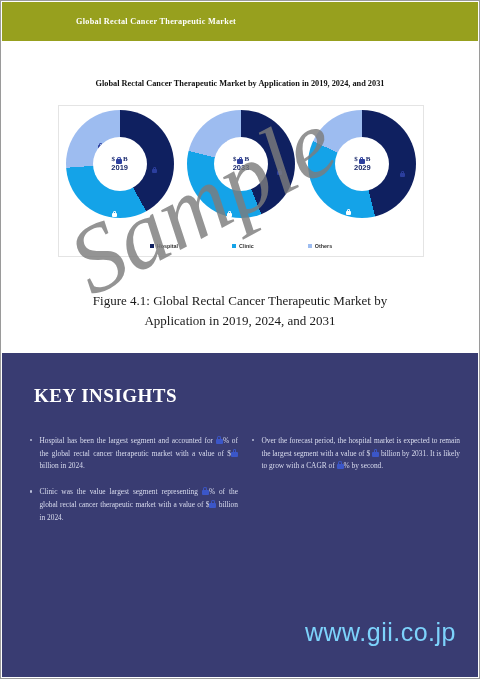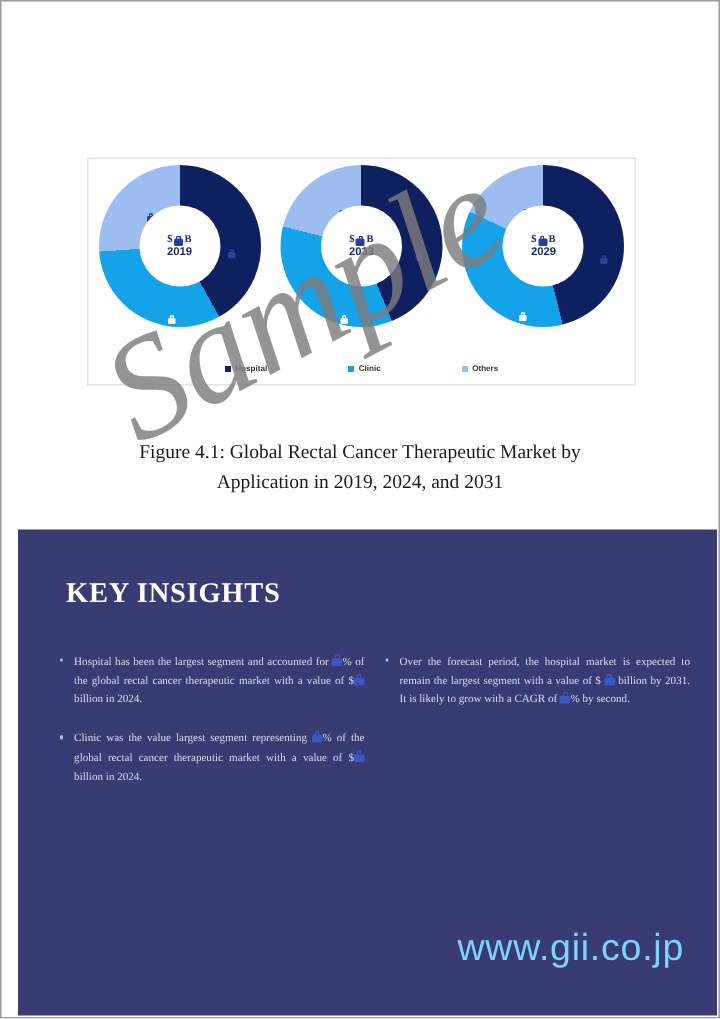--- a/index.html
+++ b/index.html
@@ -133,21 +133,20 @@
     color:#1a1a1a;
     line-height:1.5;
     font-family:"Liberation Serif", serif;
   }
 
   
   .insights{
     position:absolute;left:1px;right:1px;
     top:352px;bottom:1px;
     background:#393c72;
-    margin-left:10px;
   }
   .insights-title{
     position:absolute;left:32px;top:32px;
     color:#ffffff;
     font-size:19px;
     font-weight:bold;
     letter-spacing:.5px;
     font-family:"Liberation Serif", serif;
   }
   .cols{
@@ -198,21 +197,25 @@
     pointer-events:none;
     white-space:nowrap;
     user-select:none;
   }
 </style>
 </head>
 <body>
 
 <div class="page">
 
-
+  <div class="banner">
+    <div class="banner-title">Global Rectal Cancer Therapeutic Market</div>
+  </div>
+
+  <div class="fig-title">Global Rectal Cancer Therapeutic Market by Application in 2019, 2024, and 2031</div>
 
   <div class="chart-box">
 
     <div class="donuts">
 
       <div class="donut-wrap">
         <div class="donut" style="background:conic-gradient(#0f2060 0deg 151deg, #14a3e8 151deg 266deg, #9dbcf0 266deg 360deg);"></div>
         <div class="seg-lock" style="left:86px;top:48px;">
           <span class="lock tiny"><span class="shackle"></span><span class="body"></span></span>
         </div>

